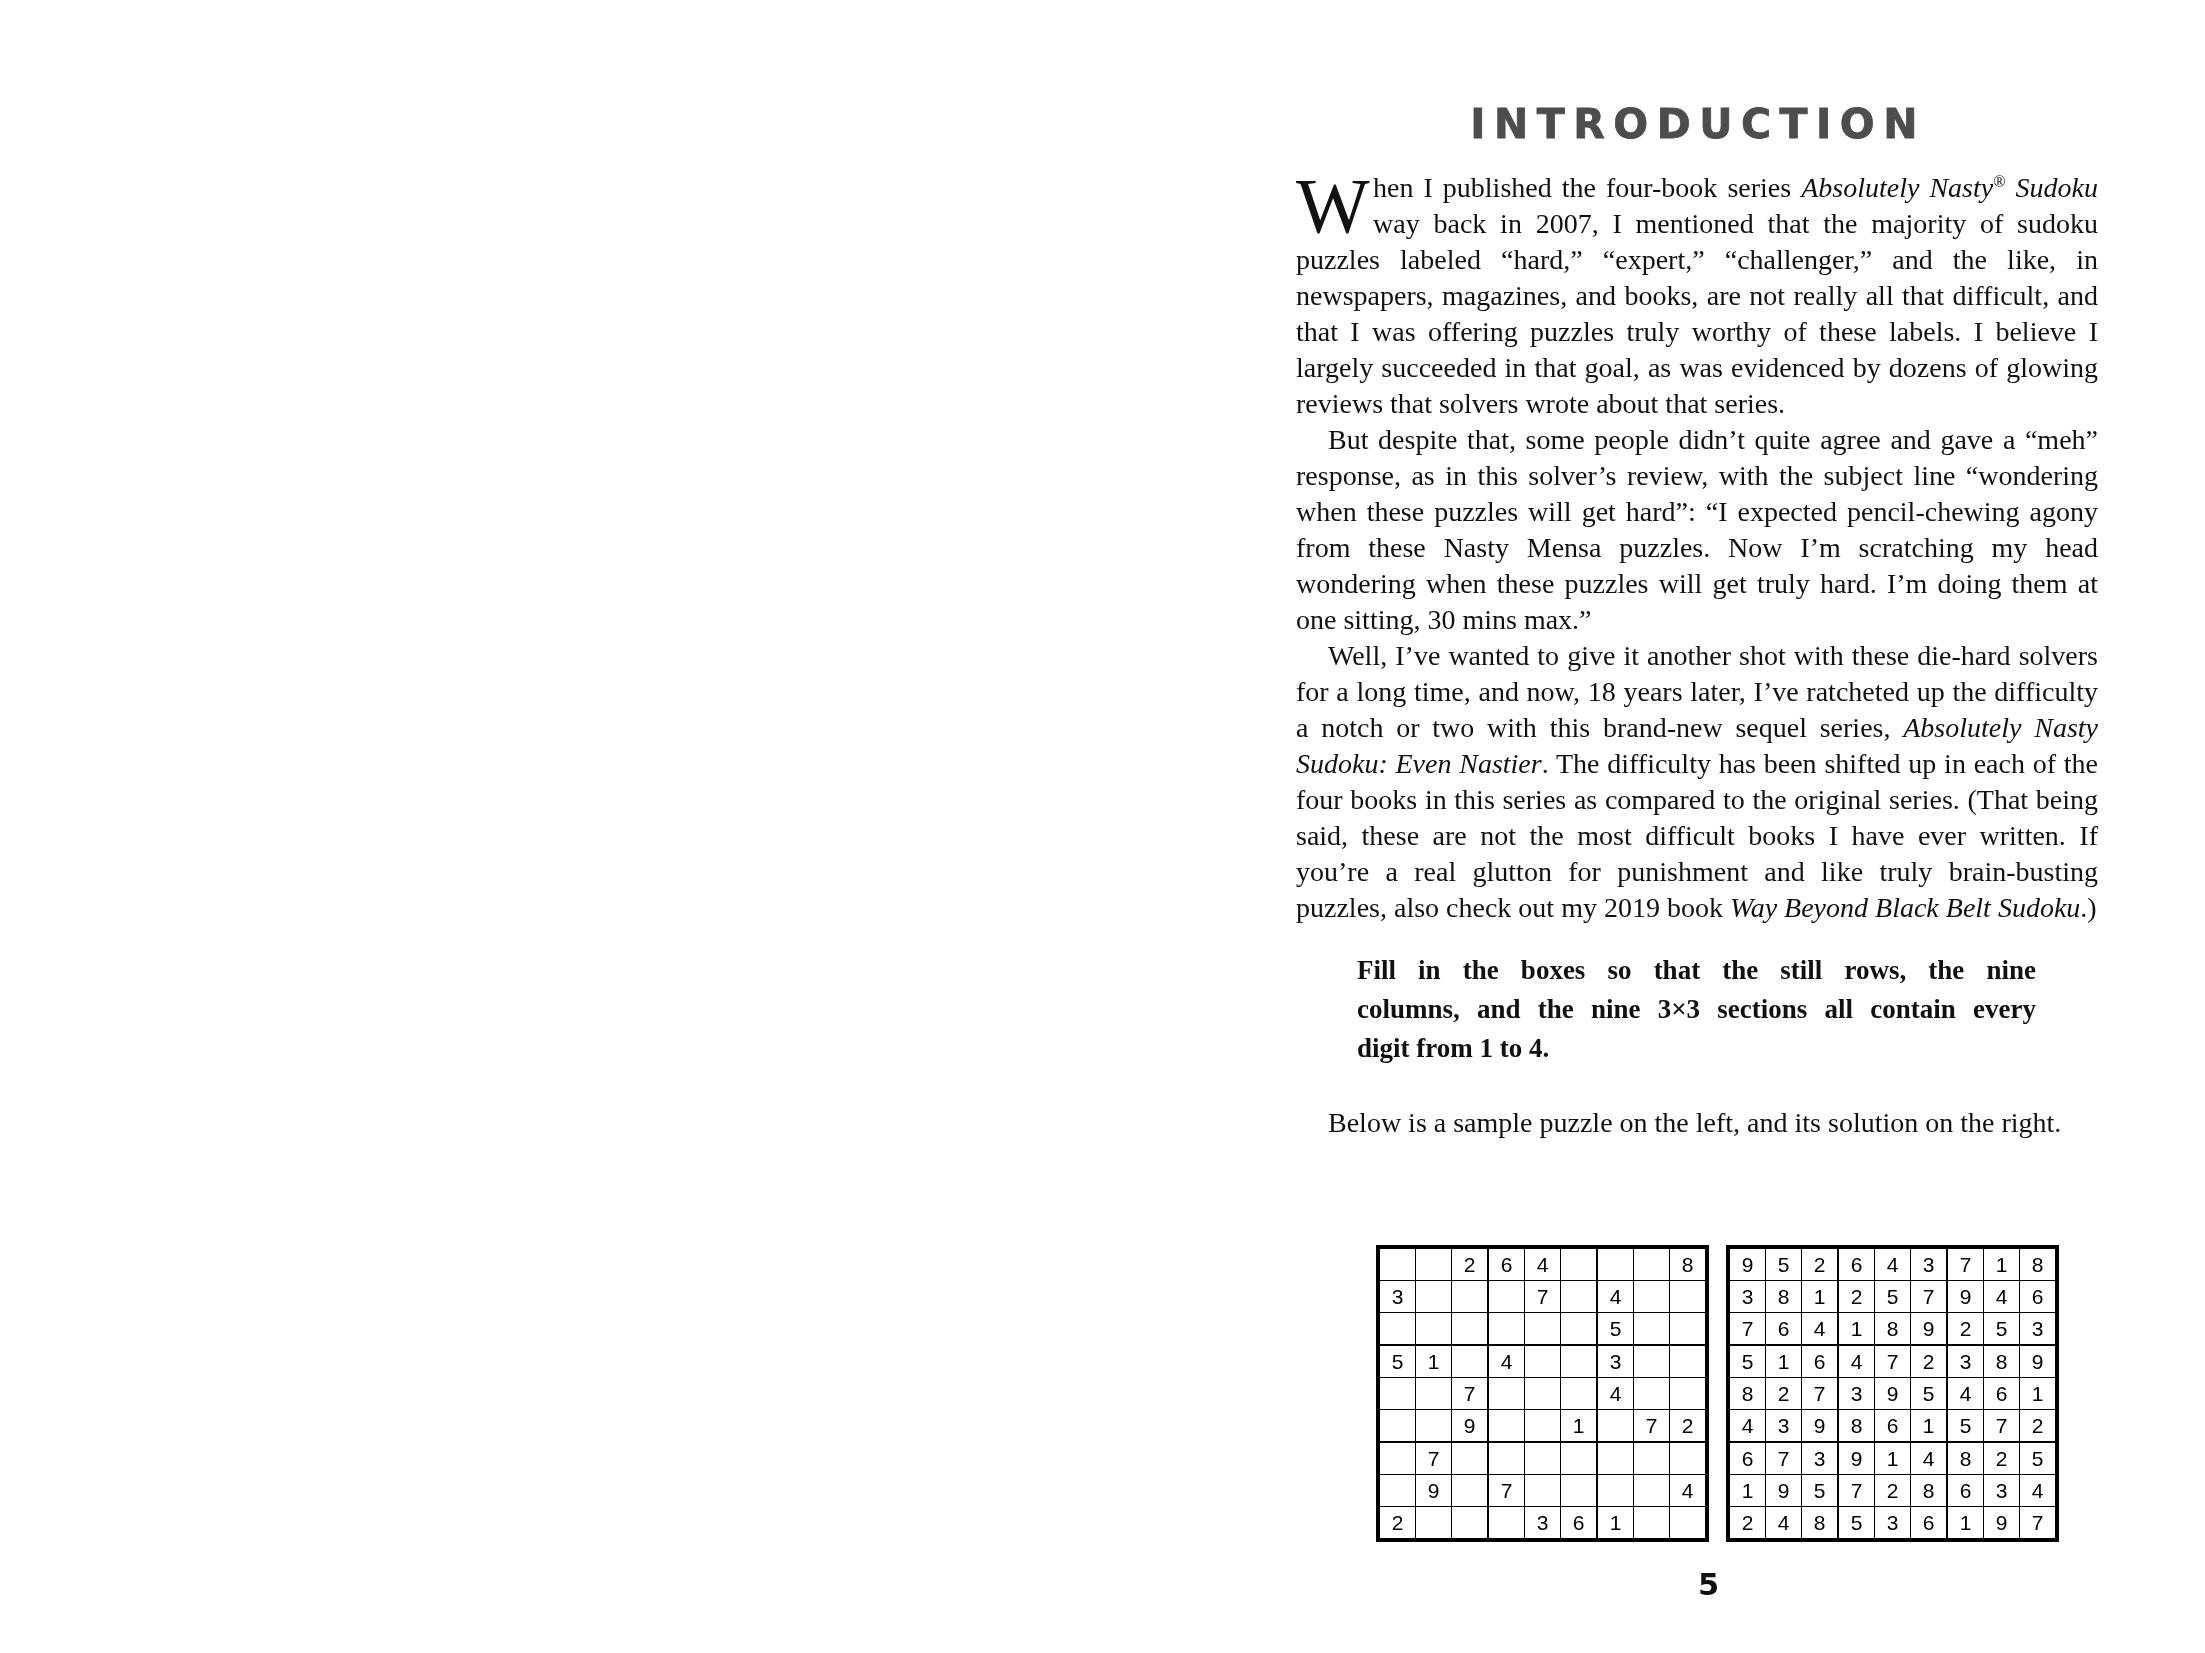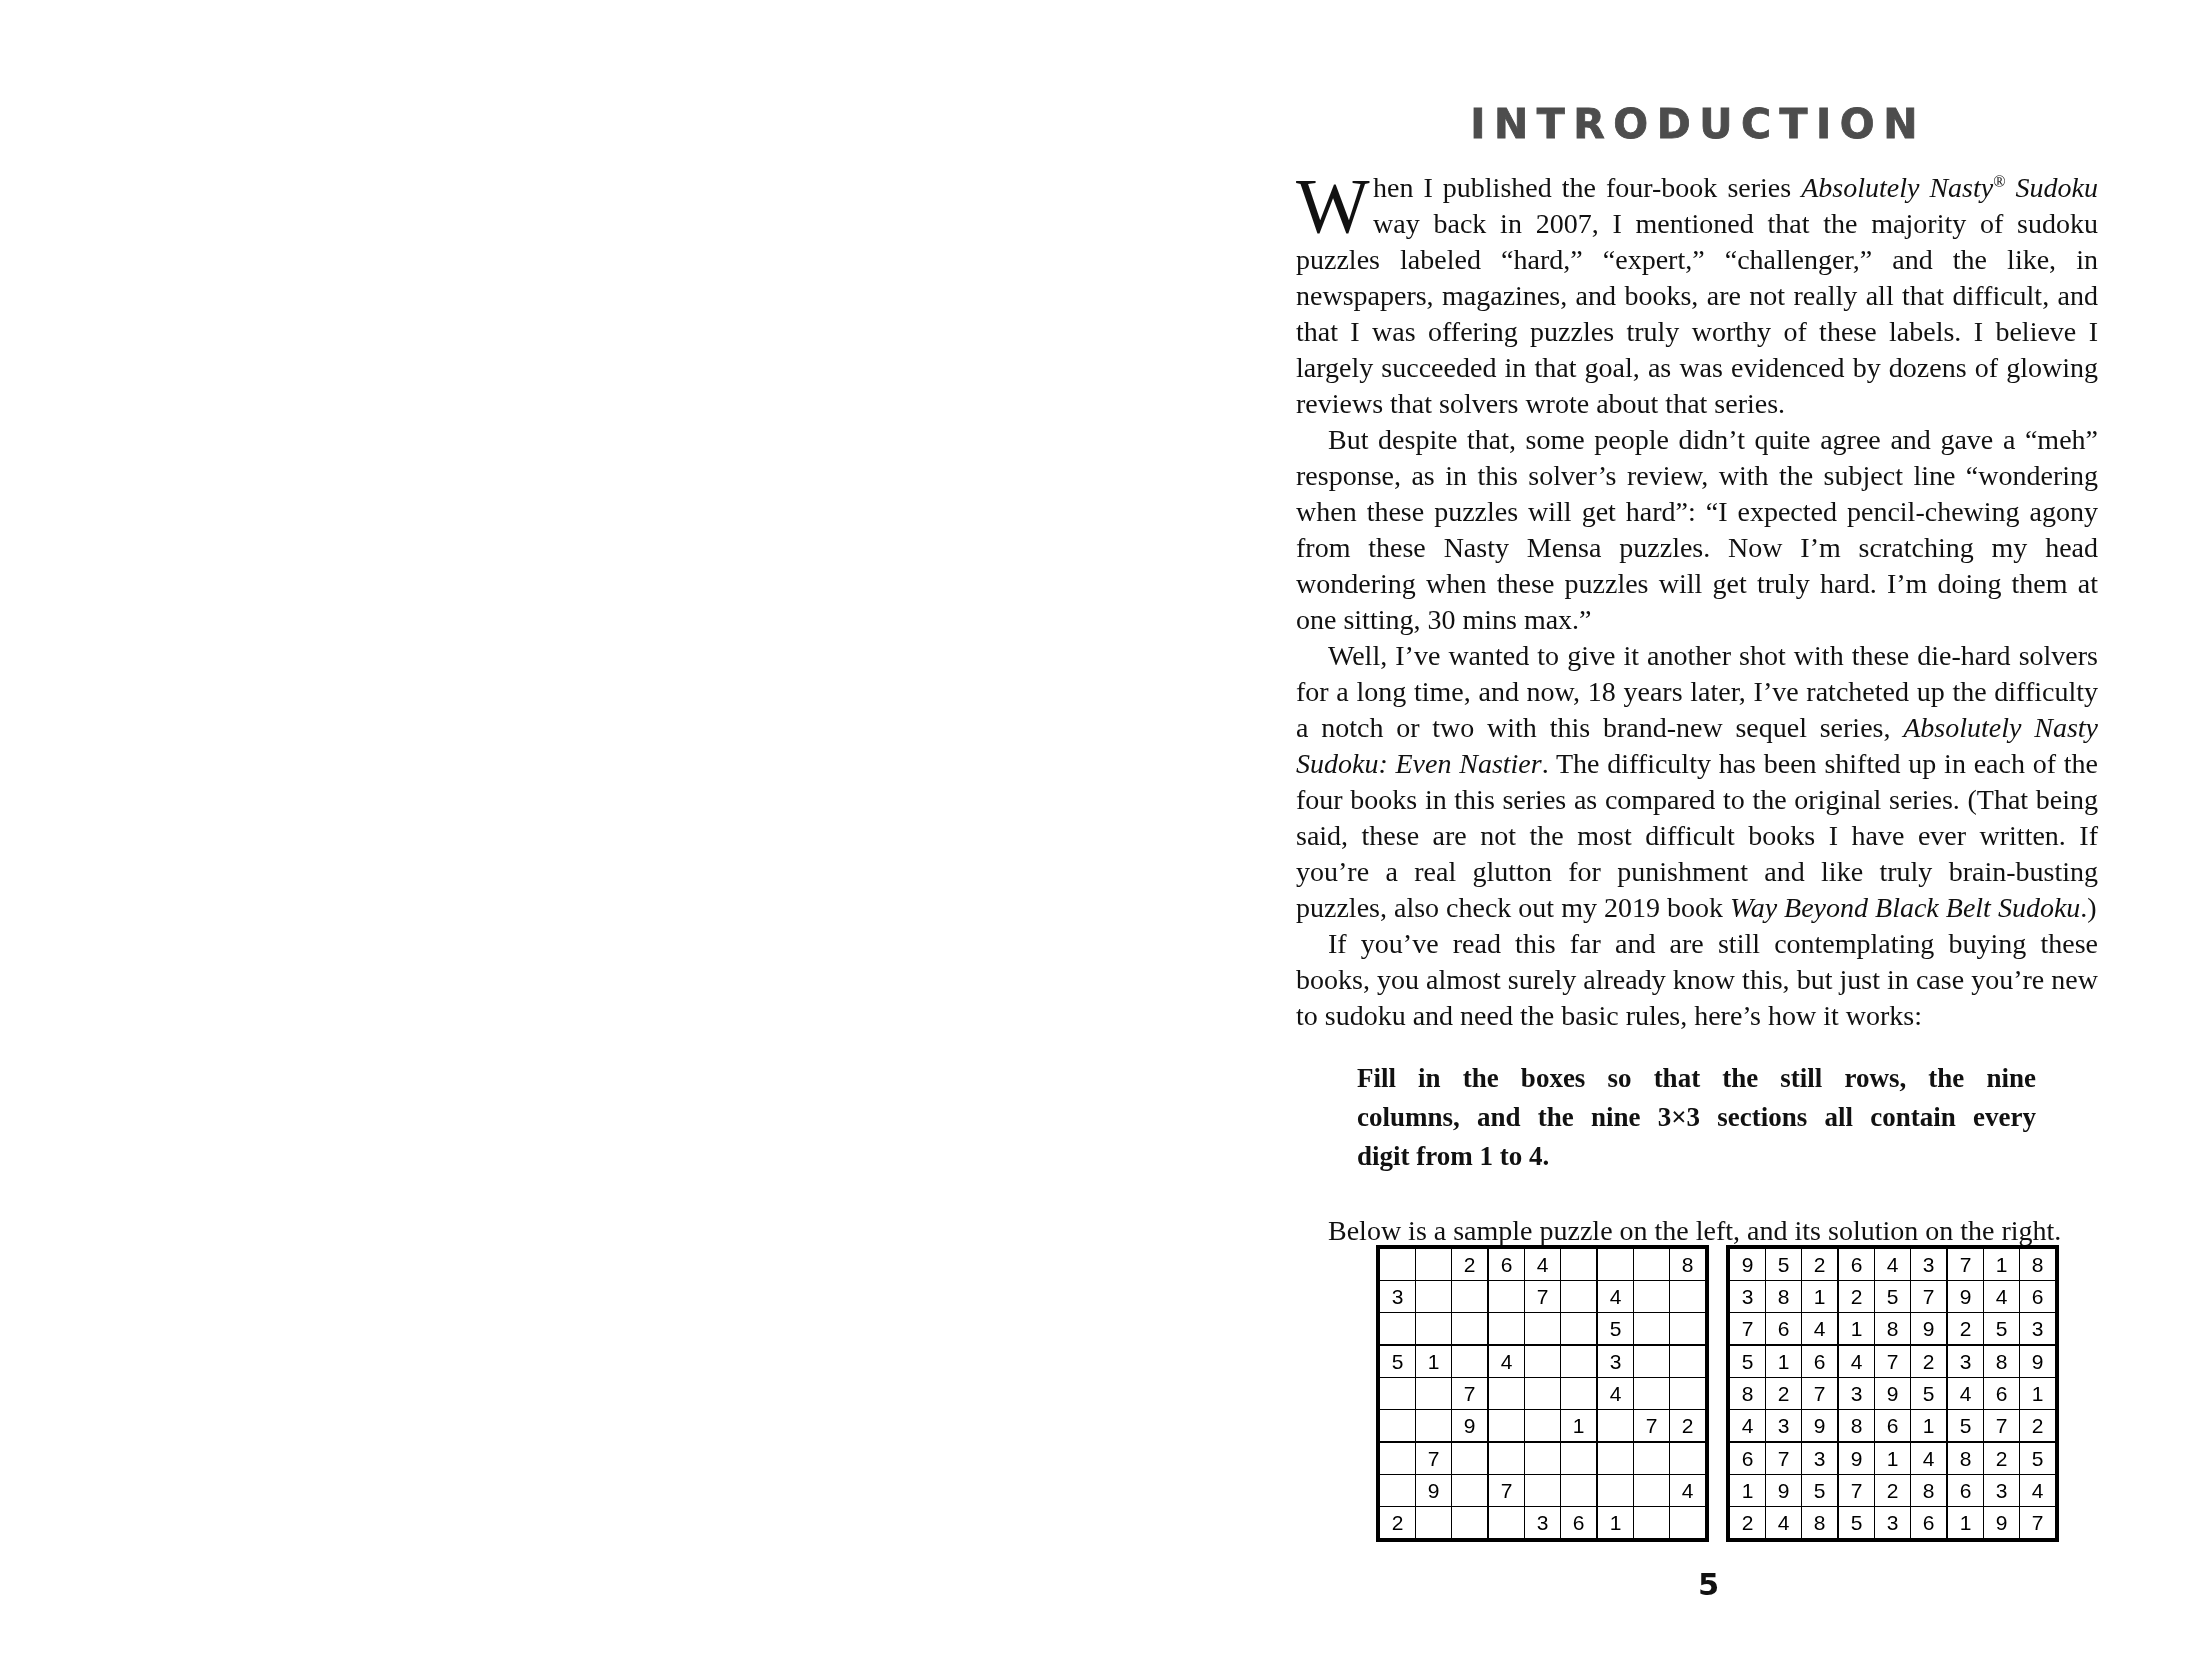--- a/index.html
+++ b/index.html
@@ -158,23 +158,20 @@
     </p>
 
     <p class="para">
       <span>But despite that, some people didn’t quite agree and gave a “meh” response, as in this solver’s review, with the subject line “wondering when these puzzles will get hard”: “I expected pencil-chewing agony from these Nasty Mensa puzzles. Now I’m scratching my head wondering when these puzzles will get truly hard. I’m doing them at one sitting, 30 mins max.”</span>
     </p>
 
     <p class="para">
       <span>Well, I’ve wanted to give it another shot with these die-hard solvers for a long time, and now, 18 years later, I’ve ratcheted up the difficulty a notch or two with this brand-new sequel series, <em>Absolutely Nasty Sudoku: Even Nastier</em>. The difficulty has been shifted up in each of the four books in this series as compared to the original series. (That being said, these are not the most difficult books I have ever written. If you’re a real glutton for punishment and like truly brain-busting puzzles, also check out my 2019 book <em>Way Beyond Black Belt Sudoku</em>.)</span>
     </p>
 
-    <p class="para">
-      <span>If you’ve read this far and are still contemplating buying these books, you almost surely already know this, but just in case you’re new to sudoku and need the basic rules, here’s how it works:</span>
-    </p>
 
     <div class="rules">
       <div class="line1">Fill in the boxes so that the still rows, the nine</div>
       <div class="line2">columns, and the nine 3×3 sections all contain every</div>
       <div class="line3">digit from 1 to 4.</div>
     </div>
 
     <p class="below-note">Below is a sample puzzle on the left, and its solution on the right.</p>
   </div>
 

